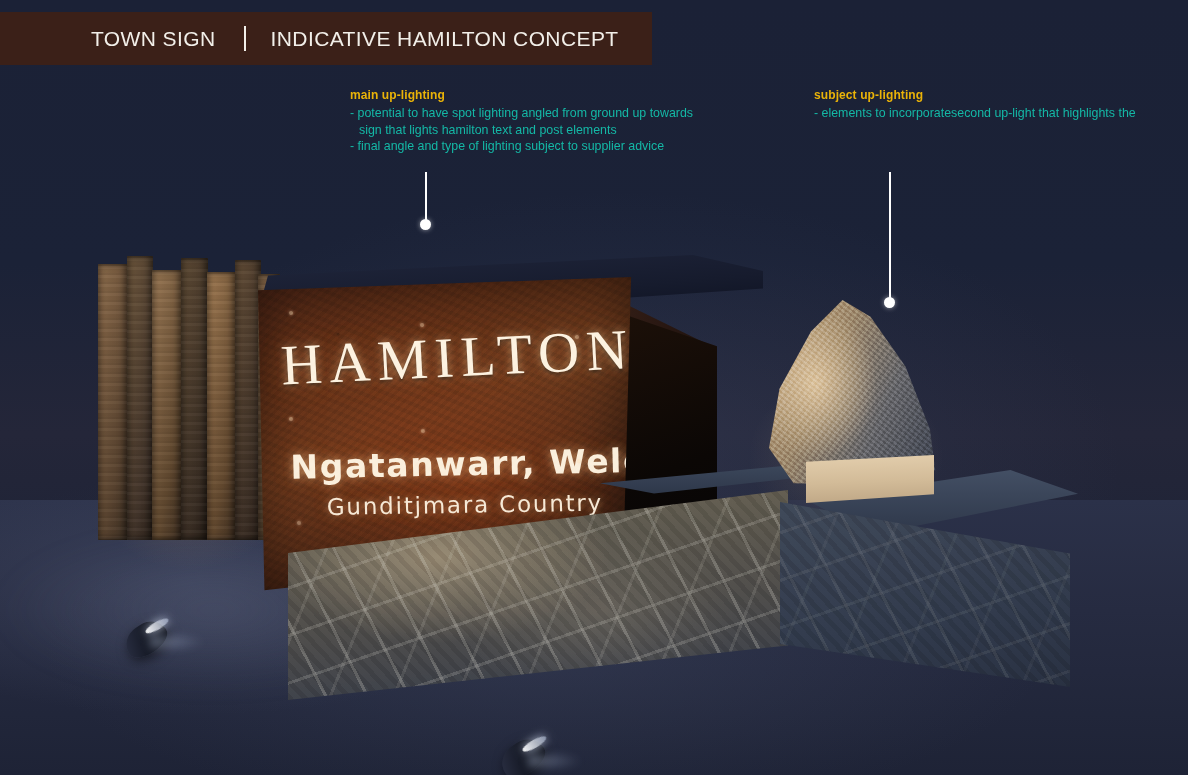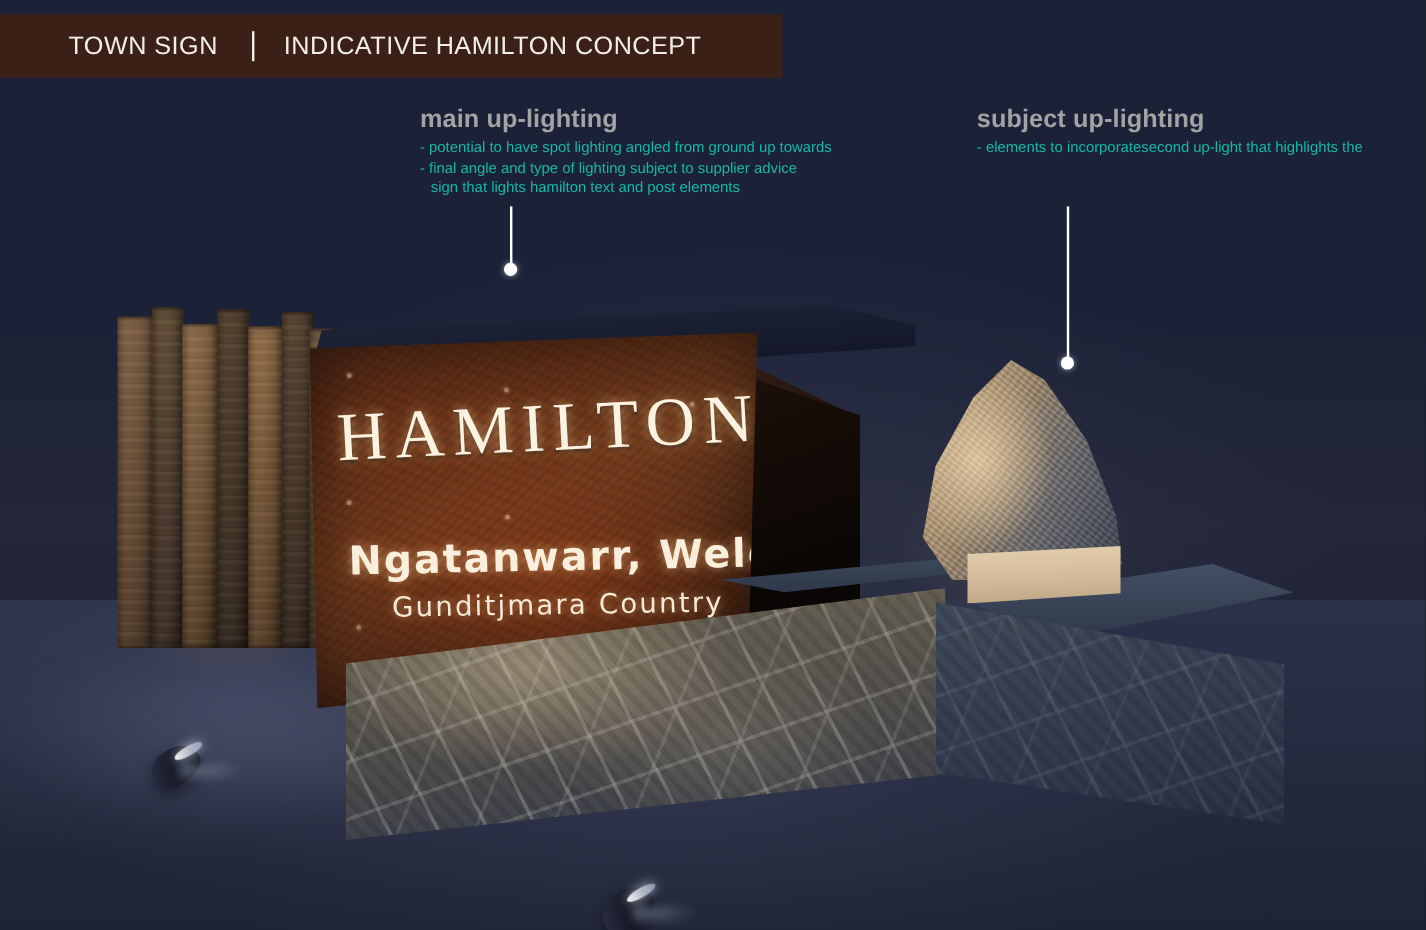--- a/index.html
+++ b/index.html
@@ -211,30 +211,30 @@
   
   .banner{
     position:absolute; left:0; top:12px; width:652px; height:53px;
     background:#3b2018;
     display:flex; align-items:center;
   }
   .banner-label{
     color:#f2efe9; font-size:21px; letter-spacing:.4px;
     font-family:"Liberation Sans", sans-serif; white-space:nowrap;
   }
-  .banner-label.first{ margin-left:57px; }
+  .banner-label.first{ margin-left:91px; }
   .banner-divider{
     width:2px; height:25px; background:#f2efe9;
     margin:0 25px 0 28px;
   }
 
   
   .anno{ position:absolute; }
   .anno-title{
-    color:#a3a3a3; font-size:21px; font-weight:bold; letter-spacing:.1px;
+    color:#eab308; font-size:12px; font-weight:bold; letter-spacing:.1px;
     margin-bottom:3px; white-space:nowrap;
   }
   .anno-line{
     color:#14b8a6; font-size:12.4px; line-height:16.5px; white-space:nowrap;
   }
   .anno-line .cont{ padding-left:9px; display:block; }
 
   .leader{ position:absolute; width:2px; background:#ffffff; }
   .leader-dot{
     position:absolute; width:11px; height:11px; border-radius:50%;
@@ -317,24 +317,24 @@
 
 <div class="banner">
   <span class="banner-label first">TOWN SIGN</span>
   <span class="banner-divider"></span>
   <span class="banner-label">INDICATIVE HAMILTON CONCEPT</span>
 </div>
 
 <div class="anno" style="left:350px; top:88px;">
   <div class="anno-title">main up-lighting</div>
   <div class="anno-line">- potential to have spot lighting angled from ground up towards</div>
-  <div class="anno-line">- final angle and type of lighting subject to supplier advice</div>
   <div class="anno-line">
     <span class="cont">sign that lights hamilton text and post elements</span>
   </div>
+  <div class="anno-line">- final angle and type of lighting subject to supplier advice</div>
 </div>
 <div class="leader" style="left:425px; top:172px; height:53px;"></div>
 <div class="leader-dot" style="left:420px; top:219px;"></div>
 
 <div class="anno" style="left:814px; top:88px;">
   <div class="anno-title">subject up-lighting</div>
   <div class="anno-line">- elements to incorporatesecond up-light that highlights the</div>
 </div>
 <div class="leader" style="left:889px; top:172px; height:131px;"></div>
 <div class="leader-dot" style="left:884px; top:297px;"></div>

